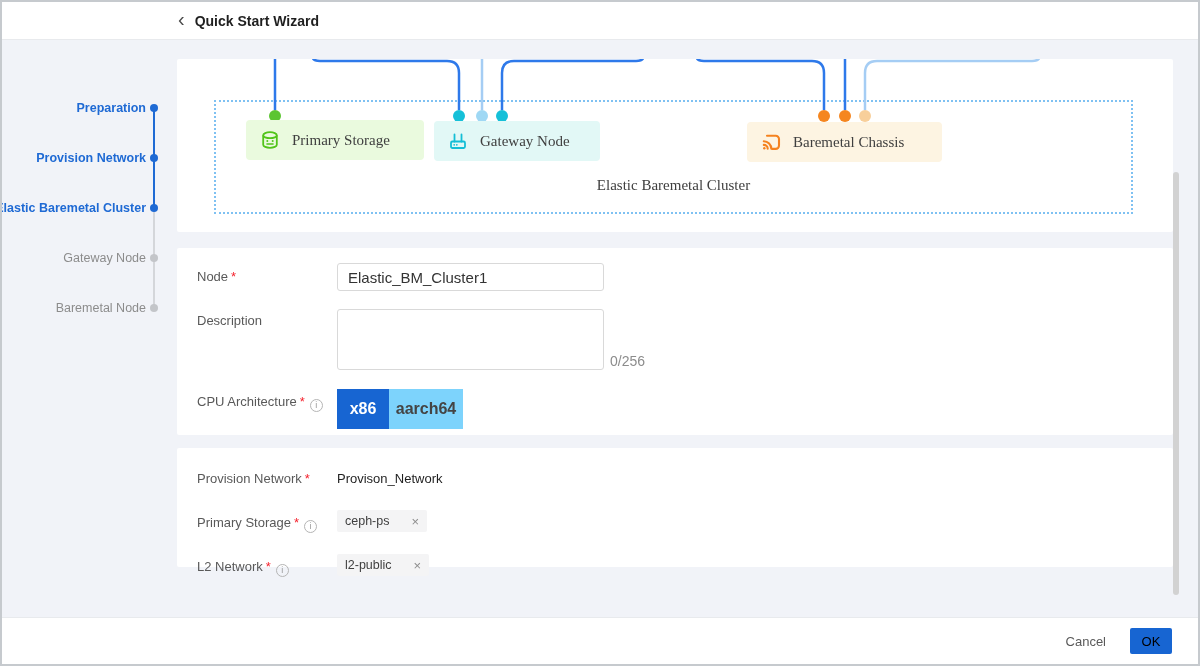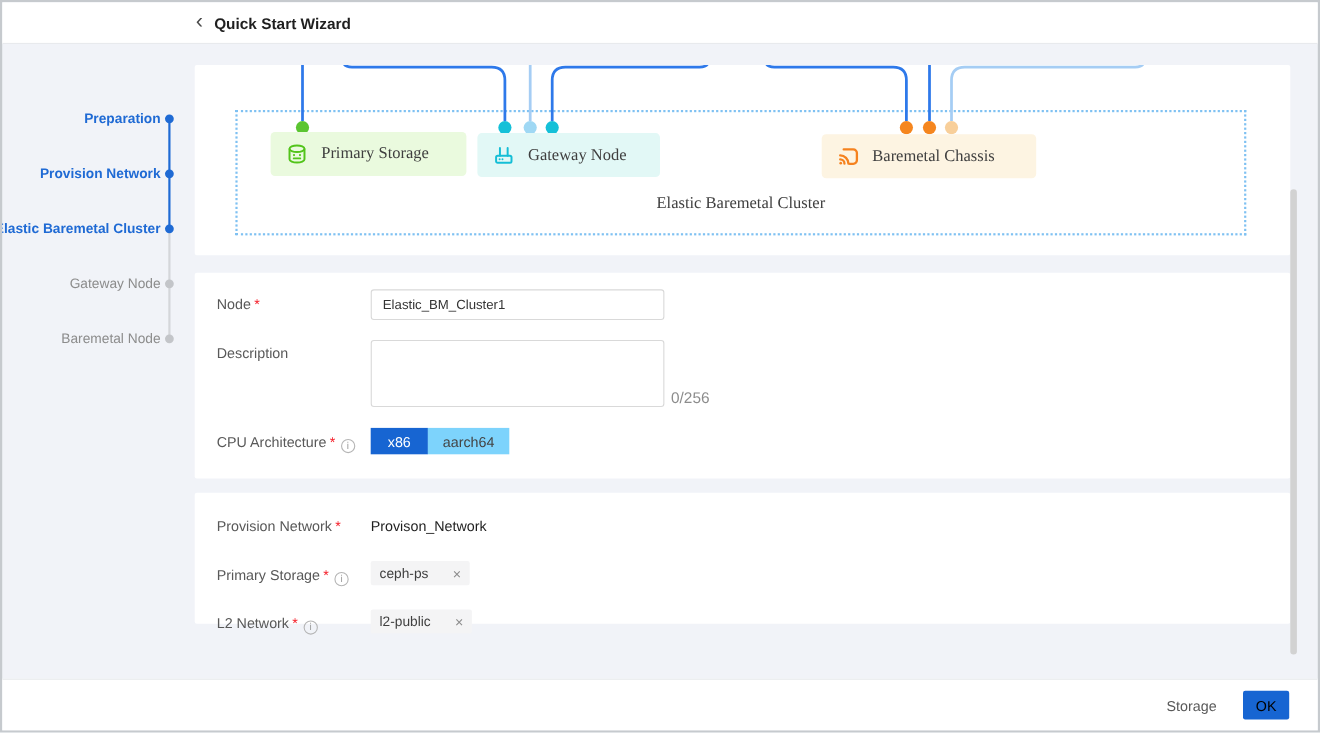--- a/index.html
+++ b/index.html
@@ -52,29 +52,29 @@
   #node-inst{ left:742px; top:63px; width:203px; background:#f9f4fc; }
   #node-inst .node-label{ color:#a0a0a0; }
 
   
   .flabel{ position:absolute; left:20px; font-size:13px; color:#595959; white-space:nowrap; }
   .req{ color:#f5222d; margin-left:3px; }
   .info{ display:inline-block; width:13px; height:13px; border:1px solid #b5b5b5; border-radius:50%;
     color:#9a9a9a; font-size:9px; line-height:11px; text-align:center; margin-left:5px;
     vertical-align:-2px; font-style:normal; cursor:pointer;}
   .text-input{ position:absolute; left:160px; top:15px; width:267px; height:28px;
-    border:1px solid #d9d9d9; border-radius:3px; padding:0 10px; font-size:12px; color:#333;
+    border:1px solid #d9d9d9; border-radius:3px; padding:0 10px; font-size:15px; color:#333;
     font-family:"Liberation Sans",sans-serif; background:#fff; outline:none;}
   .textarea{ position:absolute; left:160px; top:61px; width:267px; height:61px;
     border:1px solid #d9d9d9; border-radius:3px; padding:6px 10px; font-size:13px;
     font-family:"Liberation Sans",sans-serif; resize:none; outline:none;}
   .counter{ position:absolute; left:433px; top:105px; font-size:14px; color:#8c8c8c; }
   .seg{ position:absolute; left:160px; top:141px; display:flex; }
-  .seg-btn{ height:24px; display:flex; align-items:center; justify-content:center;
-    font-size:13px; cursor:pointer; }
+  .seg-btn{ height:40px; display:flex; align-items:center; justify-content:center;
+    font-size:16px; cursor:pointer;font-weight:bold; }
   .seg-btn.sel{ width:52px; background:#1765d2; color:#fff; }
   .seg-btn.unsel{ width:74px; background:#7dd3fc; color:#444; }
   .fvalue{ position:absolute; left:160px; font-size:13px; color:#1f1f1f; }
   .tag{ position:absolute; left:160px; height:22px; background:#f4f4f5; border-radius:2px;
     display:inline-flex; align-items:center; padding:0 8px; font-size:12.5px; color:#3f3f3f; gap:22px;}
   .tag .x{ color:#8c8c8c; font-size:13px; cursor:pointer; line-height:1;}
 
   
   .footer{ position:absolute; left:0; right:0; bottom:0; height:47px; background:#fff;
     border-top:1px solid #e8eaed; display:flex; align-items:center; justify-content:flex-end;
@@ -222,17 +222,17 @@
     </div>
     <div class="tag" style="top:106px">
       <span>l2-public</span>
       <span class="x">×</span>
     </div>
   </div>
 
   <div class="scroll-thumb"></div>
 
   <div class="footer">
-    <button class="btn-cancel">Storage</button>
+    <button class="btn-cancel">Cancel</button>
     <button class="btn-ok">OK</button>
   </div>
 
 </div>
 
 </body></html>

